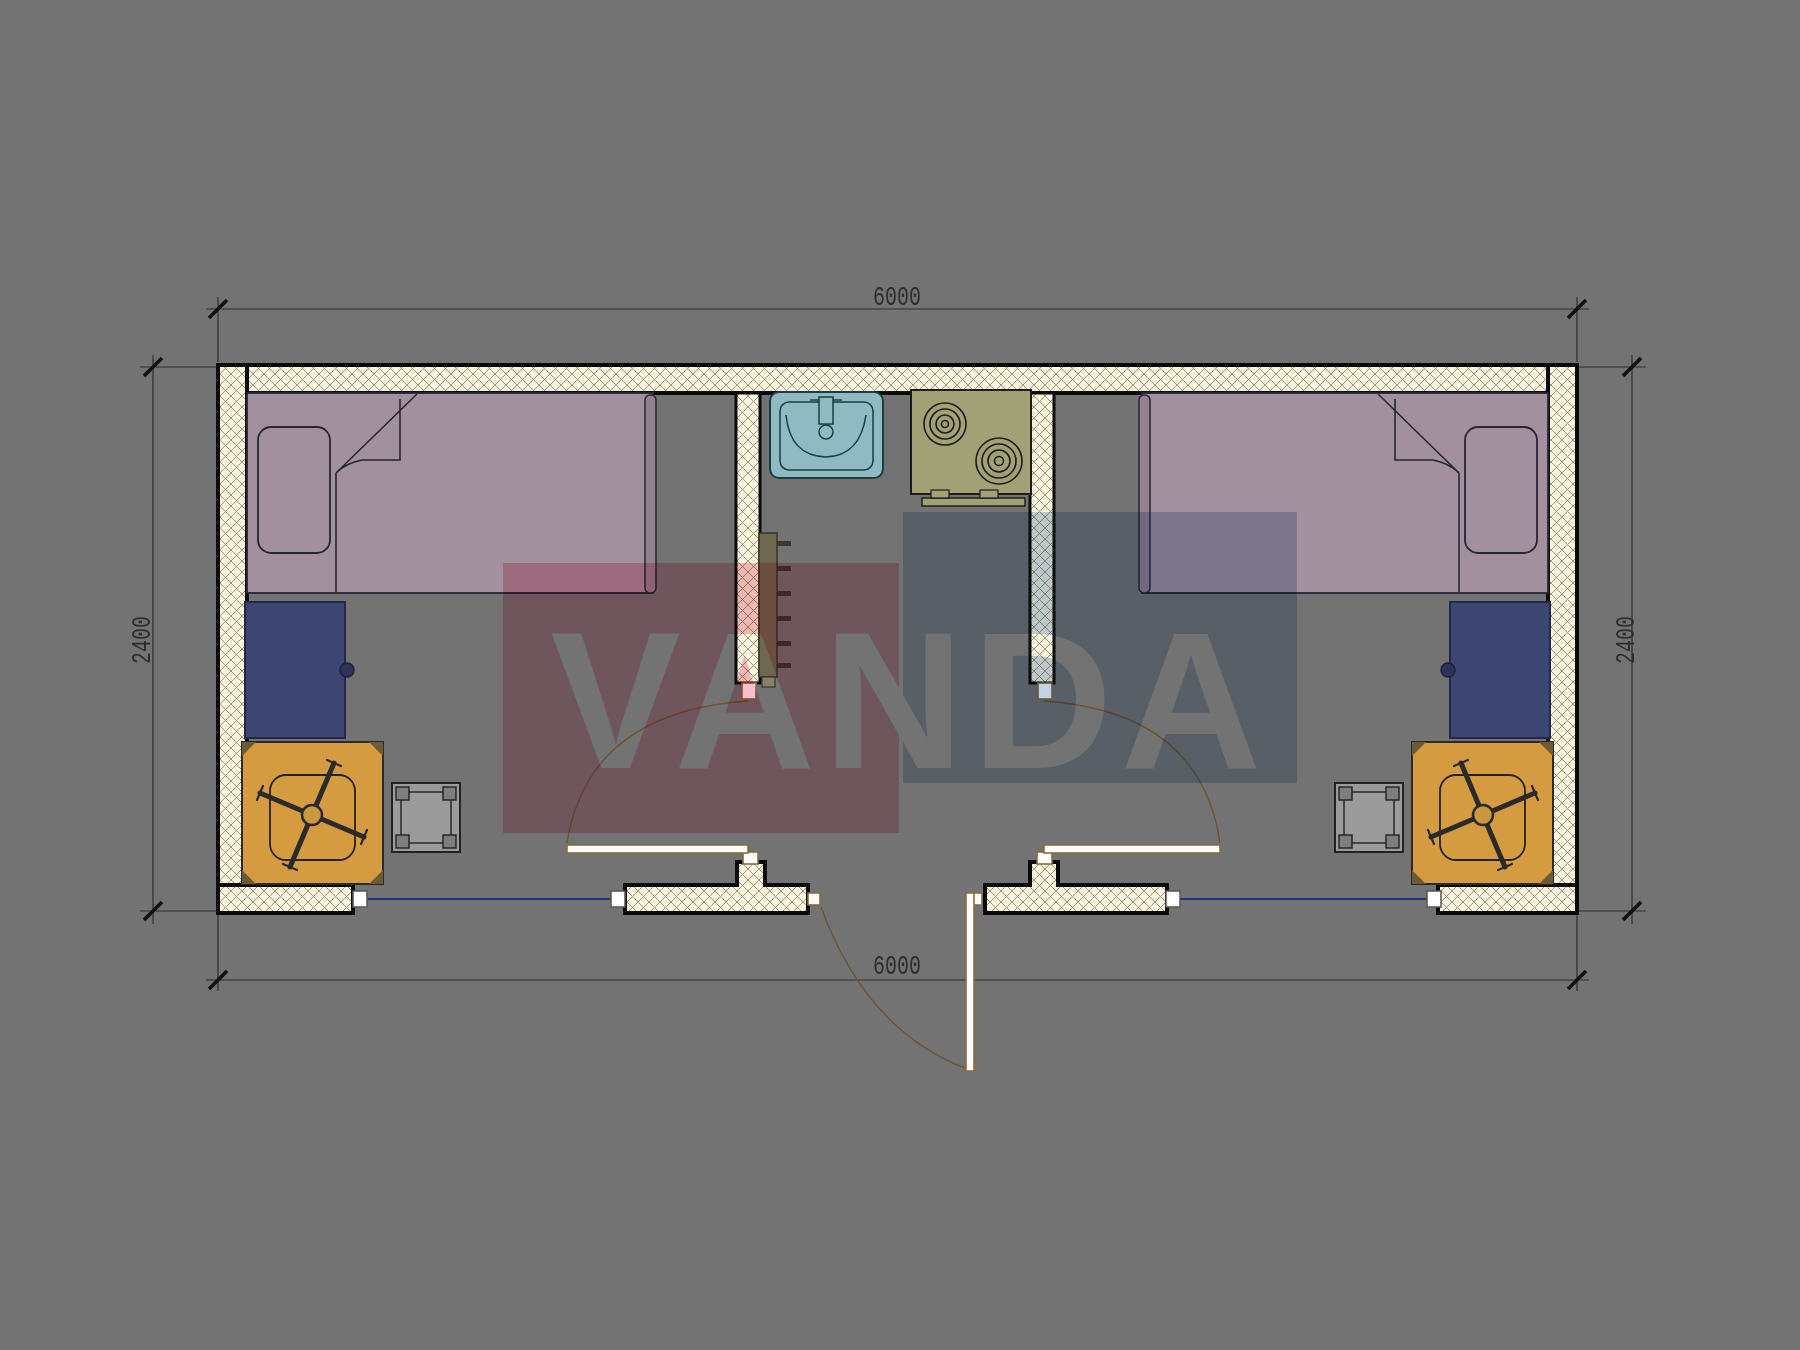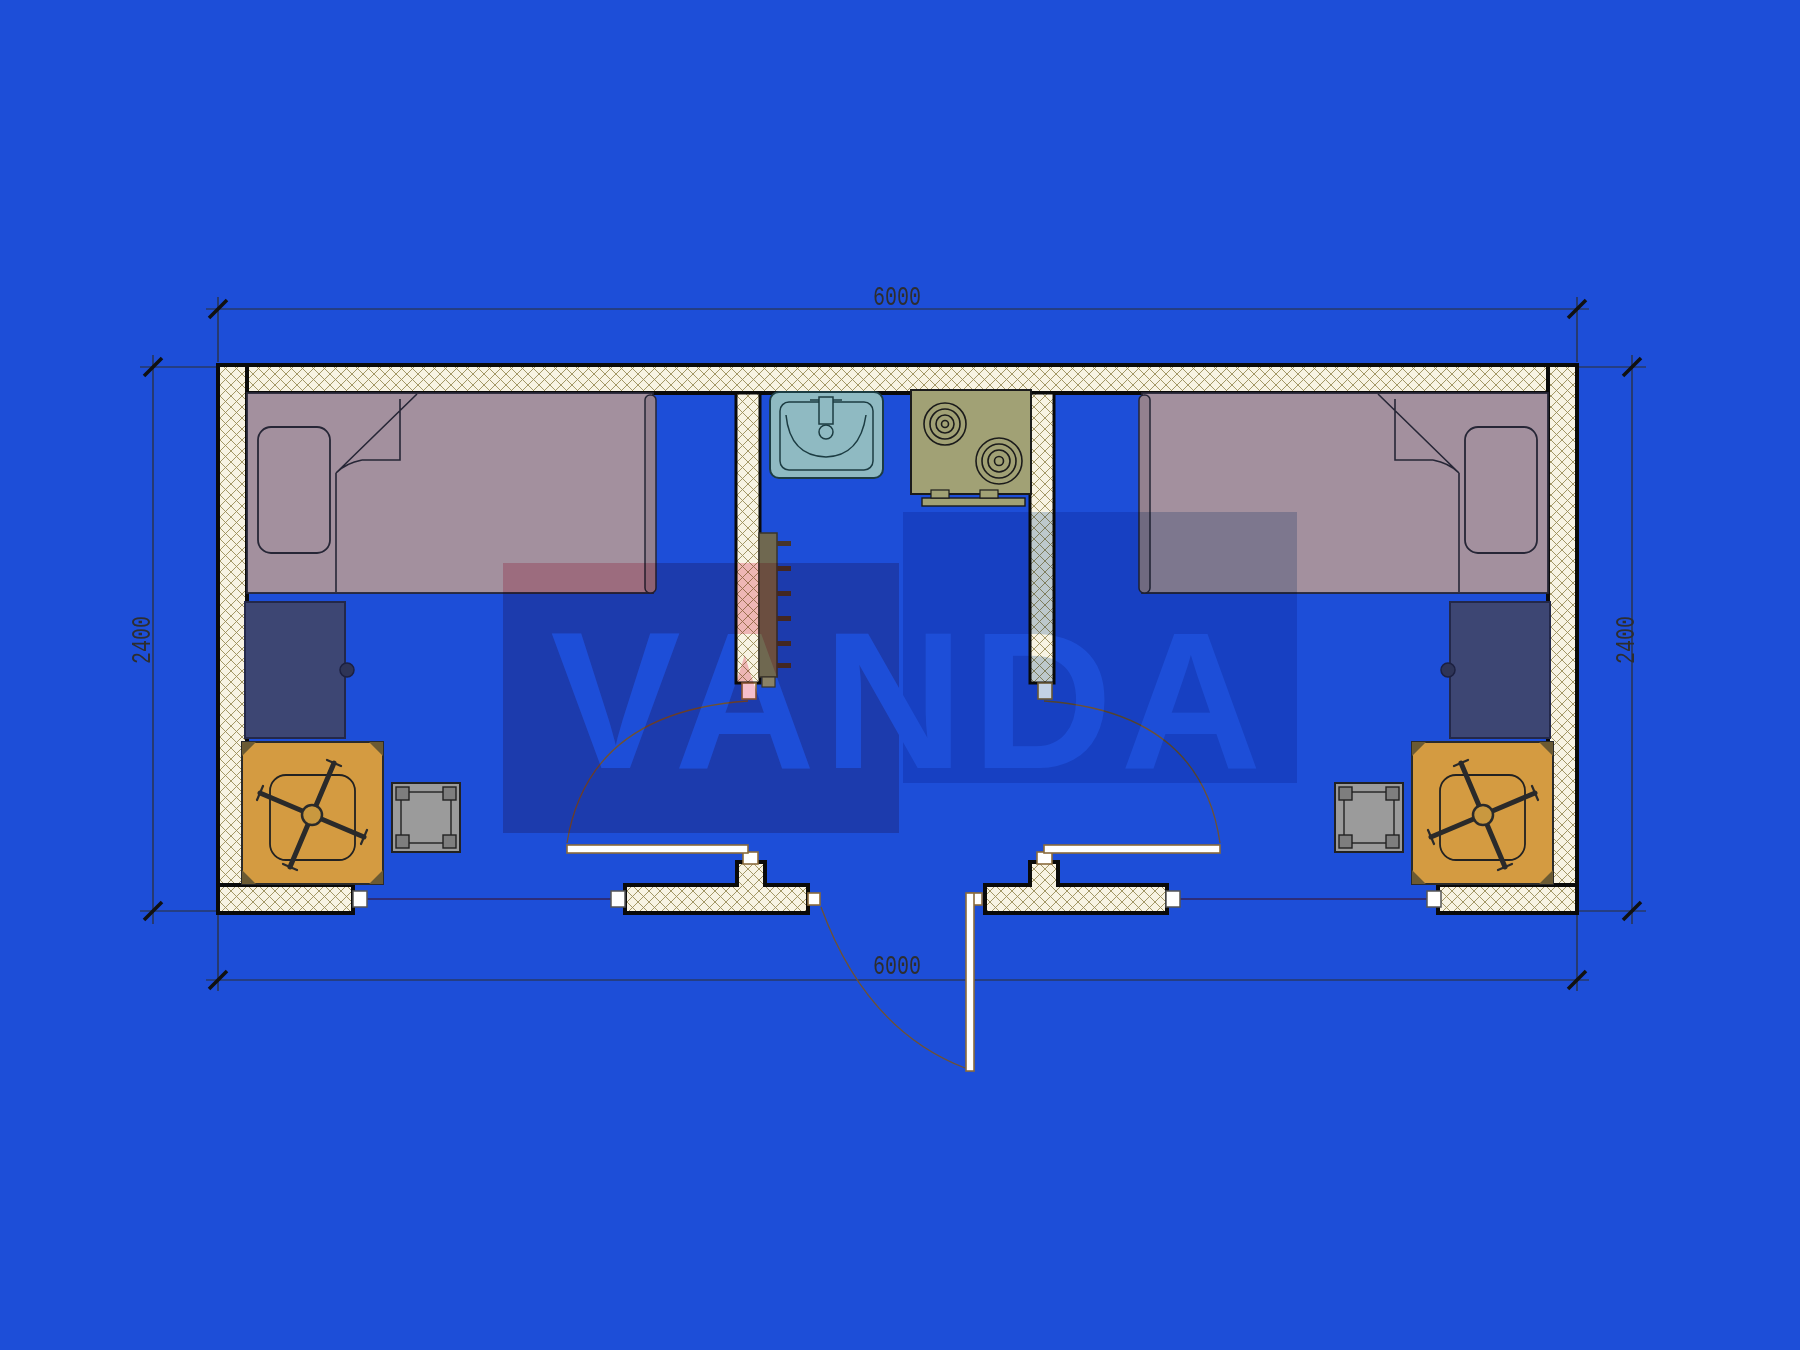--- a/index.html
+++ b/index.html
@@ -1,16 +1,16 @@
 <!DOCTYPE html>
 <html><head>
 <meta charset="utf-8">
 <style>
   html,body{margin:0;padding:0;background:#ffffff;}
-  .stage{position:relative;width:1800px;height:1350px;background:#1d4ed8;isolation:isolate;
+  .stage{position:relative;width:1800px;height:1350px;background:#737373;isolation:isolate;
          font-family:"Liberation Sans",sans-serif;}
   svg{display:block;}
   .dimtext{font-family:"Liberation Mono","DejaVu Sans Mono",monospace;fill:#2e2e2e;}
   .wmtext{font-family:"Liberation Sans","DejaVu Sans",sans-serif;font-weight:bold;fill:#ffffff;
           letter-spacing:8px;}
 </style>
 </head>
 <body>
 
 <div class="stage">

